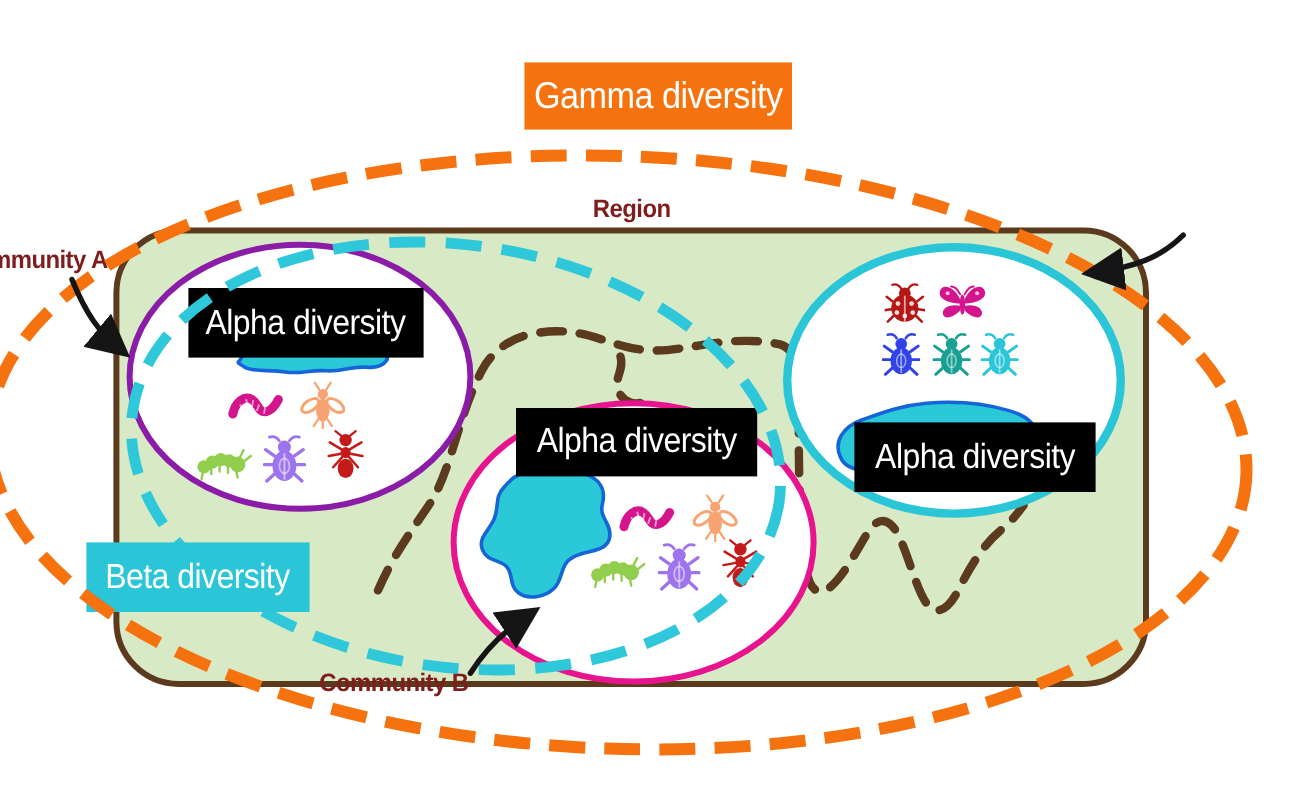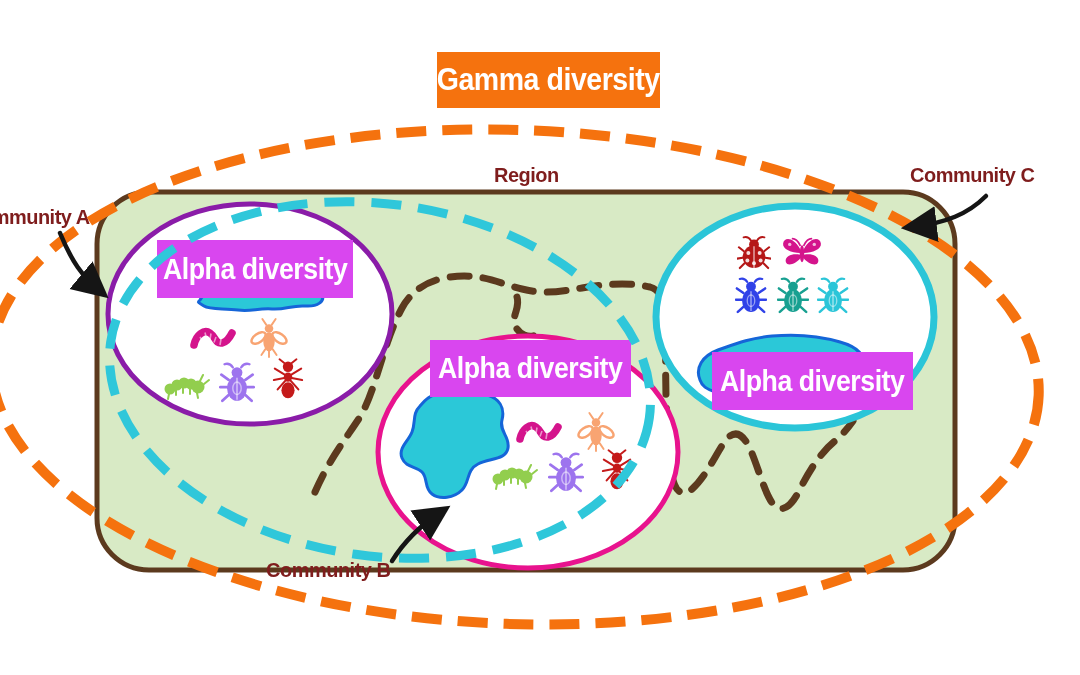--- a/index.html
+++ b/index.html
@@ -3,26 +3,26 @@
 <meta charset="utf-8">
 <style>
   html,body{margin:0;padding:0;background:#fff;}
   #stage{
     position:relative;width:1080px;height:675px;overflow:hidden;background:#fff;
     font-family:"Liberation Sans","DejaVu Sans",sans-serif;
   }
   svg.layer{position:absolute;left:0;top:0;pointer-events:none;}
   .tag{
     position:absolute;display:flex;align-items:center;justify-content:center;
-    color:#fff;font-weight:bold;letter-spacing:-0.5px;white-space:nowrap;text-align:right;
+    color:#fff;font-weight:normal;letter-spacing:-0.5px;white-space:nowrap;text-align:right;
   }
   .tag>span{display:inline-block;transform:scaleX(0.92);}
   .tag-gamma{background:#F5720E;left:437px;top:52px;width:223px;height:56px;font-size:31px;z-index:7;}
   .tag-beta{background:#2BC5D8;left:72px;top:452px;width:186px;height:58px;font-size:29px;z-index:7;}
-  .tag-alpha{background:#d946ef;font-size:29px;z-index:4;}
+  .tag-alpha{background:#000000;font-size:29px;z-index:4;}
   .tag-alpha-a{left:157px;top:240px;width:196px;height:58px;}
   .tag-alpha-b{left:430px;top:340px;width:201px;height:57px;}
   .tag-alpha-c{left:712px;top:352px;width:201px;height:58px;}
   .small-label{
     position:absolute;color:#7f1d1d;font-weight:bold;font-size:21px;letter-spacing:-0.5px;
     white-space:nowrap;z-index:7;
   }
   .small-label>span{display:inline-block;transform:scaleX(0.95);transform-origin:0 50%;}
   .lbl-region{left:468px;top:163px;width:120px;text-align:center;}
   .lbl-comm-a{left:-34px;top:205px;}
@@ -174,24 +174,26 @@
 
   <svg id="mid" class="layer" width="1080" height="675" viewBox="0 0 1080 675">
     <g transform="rotate(8 380 380)">
       <ellipse cx="380" cy="380" rx="272" ry="176" fill="none" stroke="#2FC7DA" stroke-width="9" stroke-dasharray="30 17"></ellipse>
     </g>
   </svg>
 
   <div class="tag tag-gamma">
       <span>Gamma diversity</span>
     </div>
+  <div class="tag tag-beta">
+      <span>Beta diversity</span>
+    </div>
   <div class="small-label lbl-region"><span>Region</span></div>
   <div class="small-label lbl-comm-a"><span>Community A</span></div>
   <div class="small-label lbl-comm-b"><span>Community B</span></div>
-  <div class="small-label lbl-comm-c"><span>Community C</span></div>
 
   <svg id="top" class="layer" width="1080" height="675" viewBox="0 0 1080 675">
     <defs>
       <marker id="ah" markerWidth="9" markerHeight="9" refX="5.5" refY="4" orient="auto">
         <path d="M0 0 L8 4 L0 8 Z" fill="#151515"></path>
       </marker>
     </defs>
     <g transform="rotate(2 515 377)">
       <ellipse cx="515" cy="377" rx="524" ry="247" fill="none" stroke="#F5720E" stroke-width="10" stroke-dasharray="30 16"></ellipse>
     </g>

